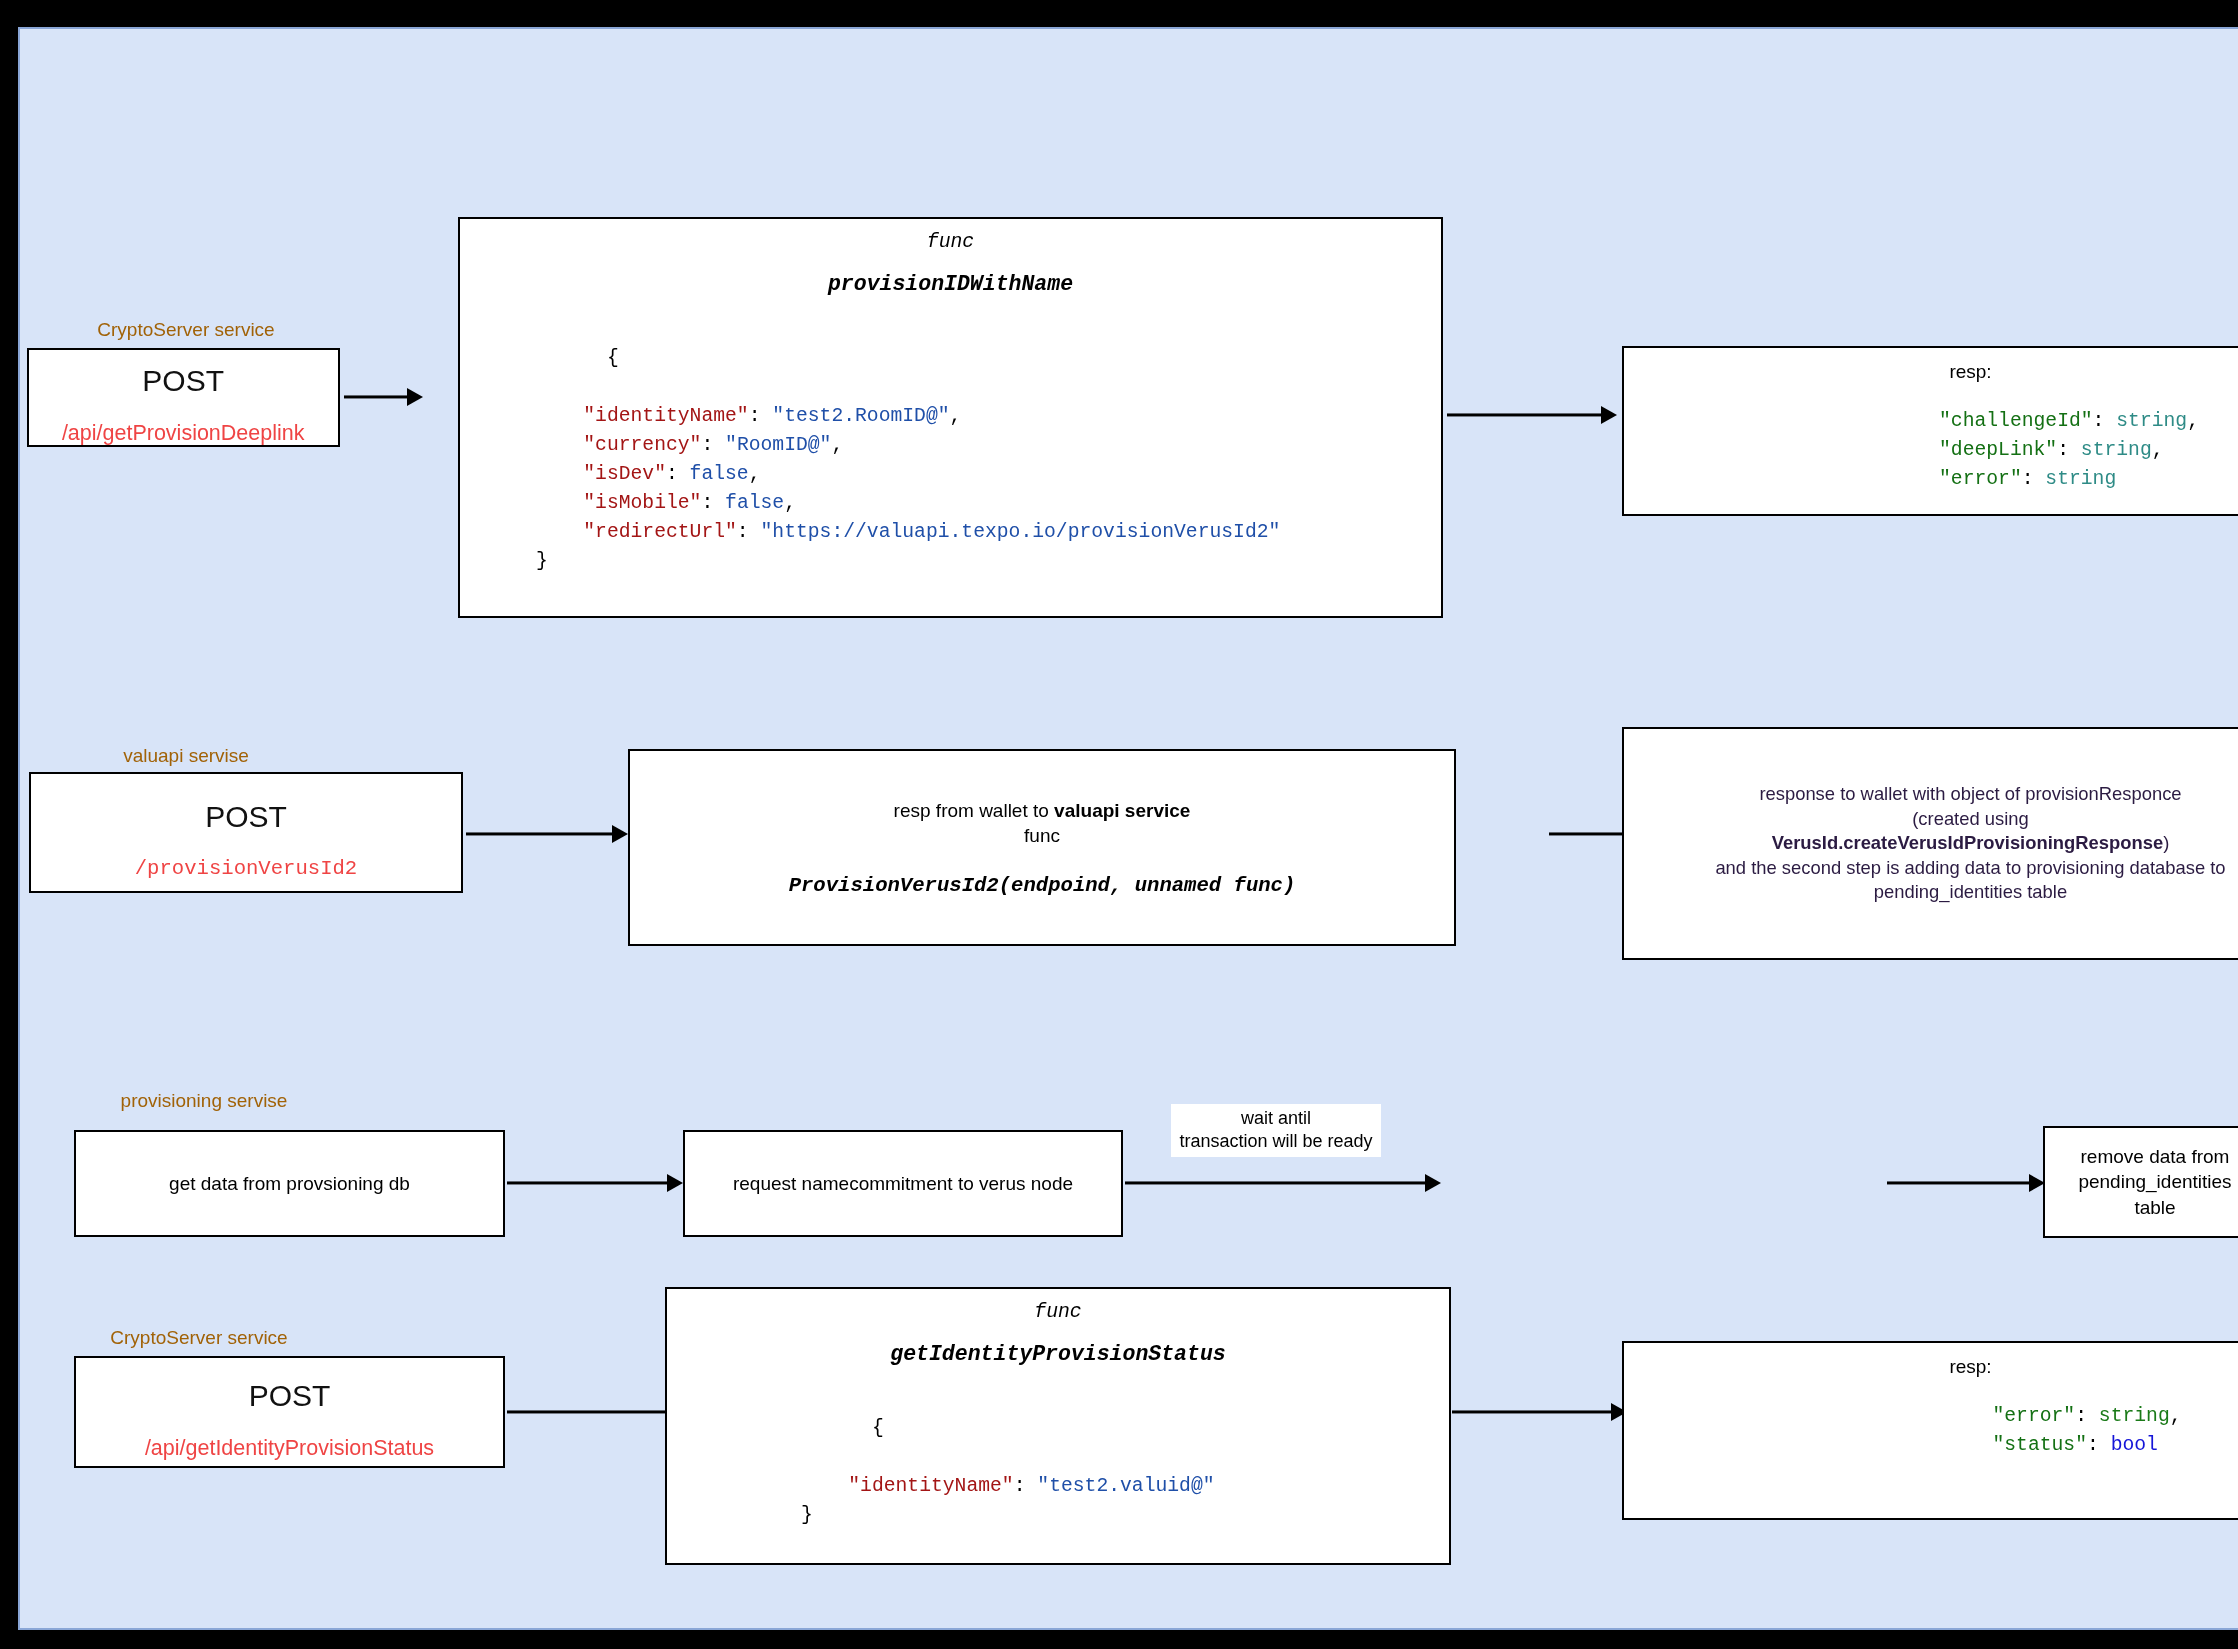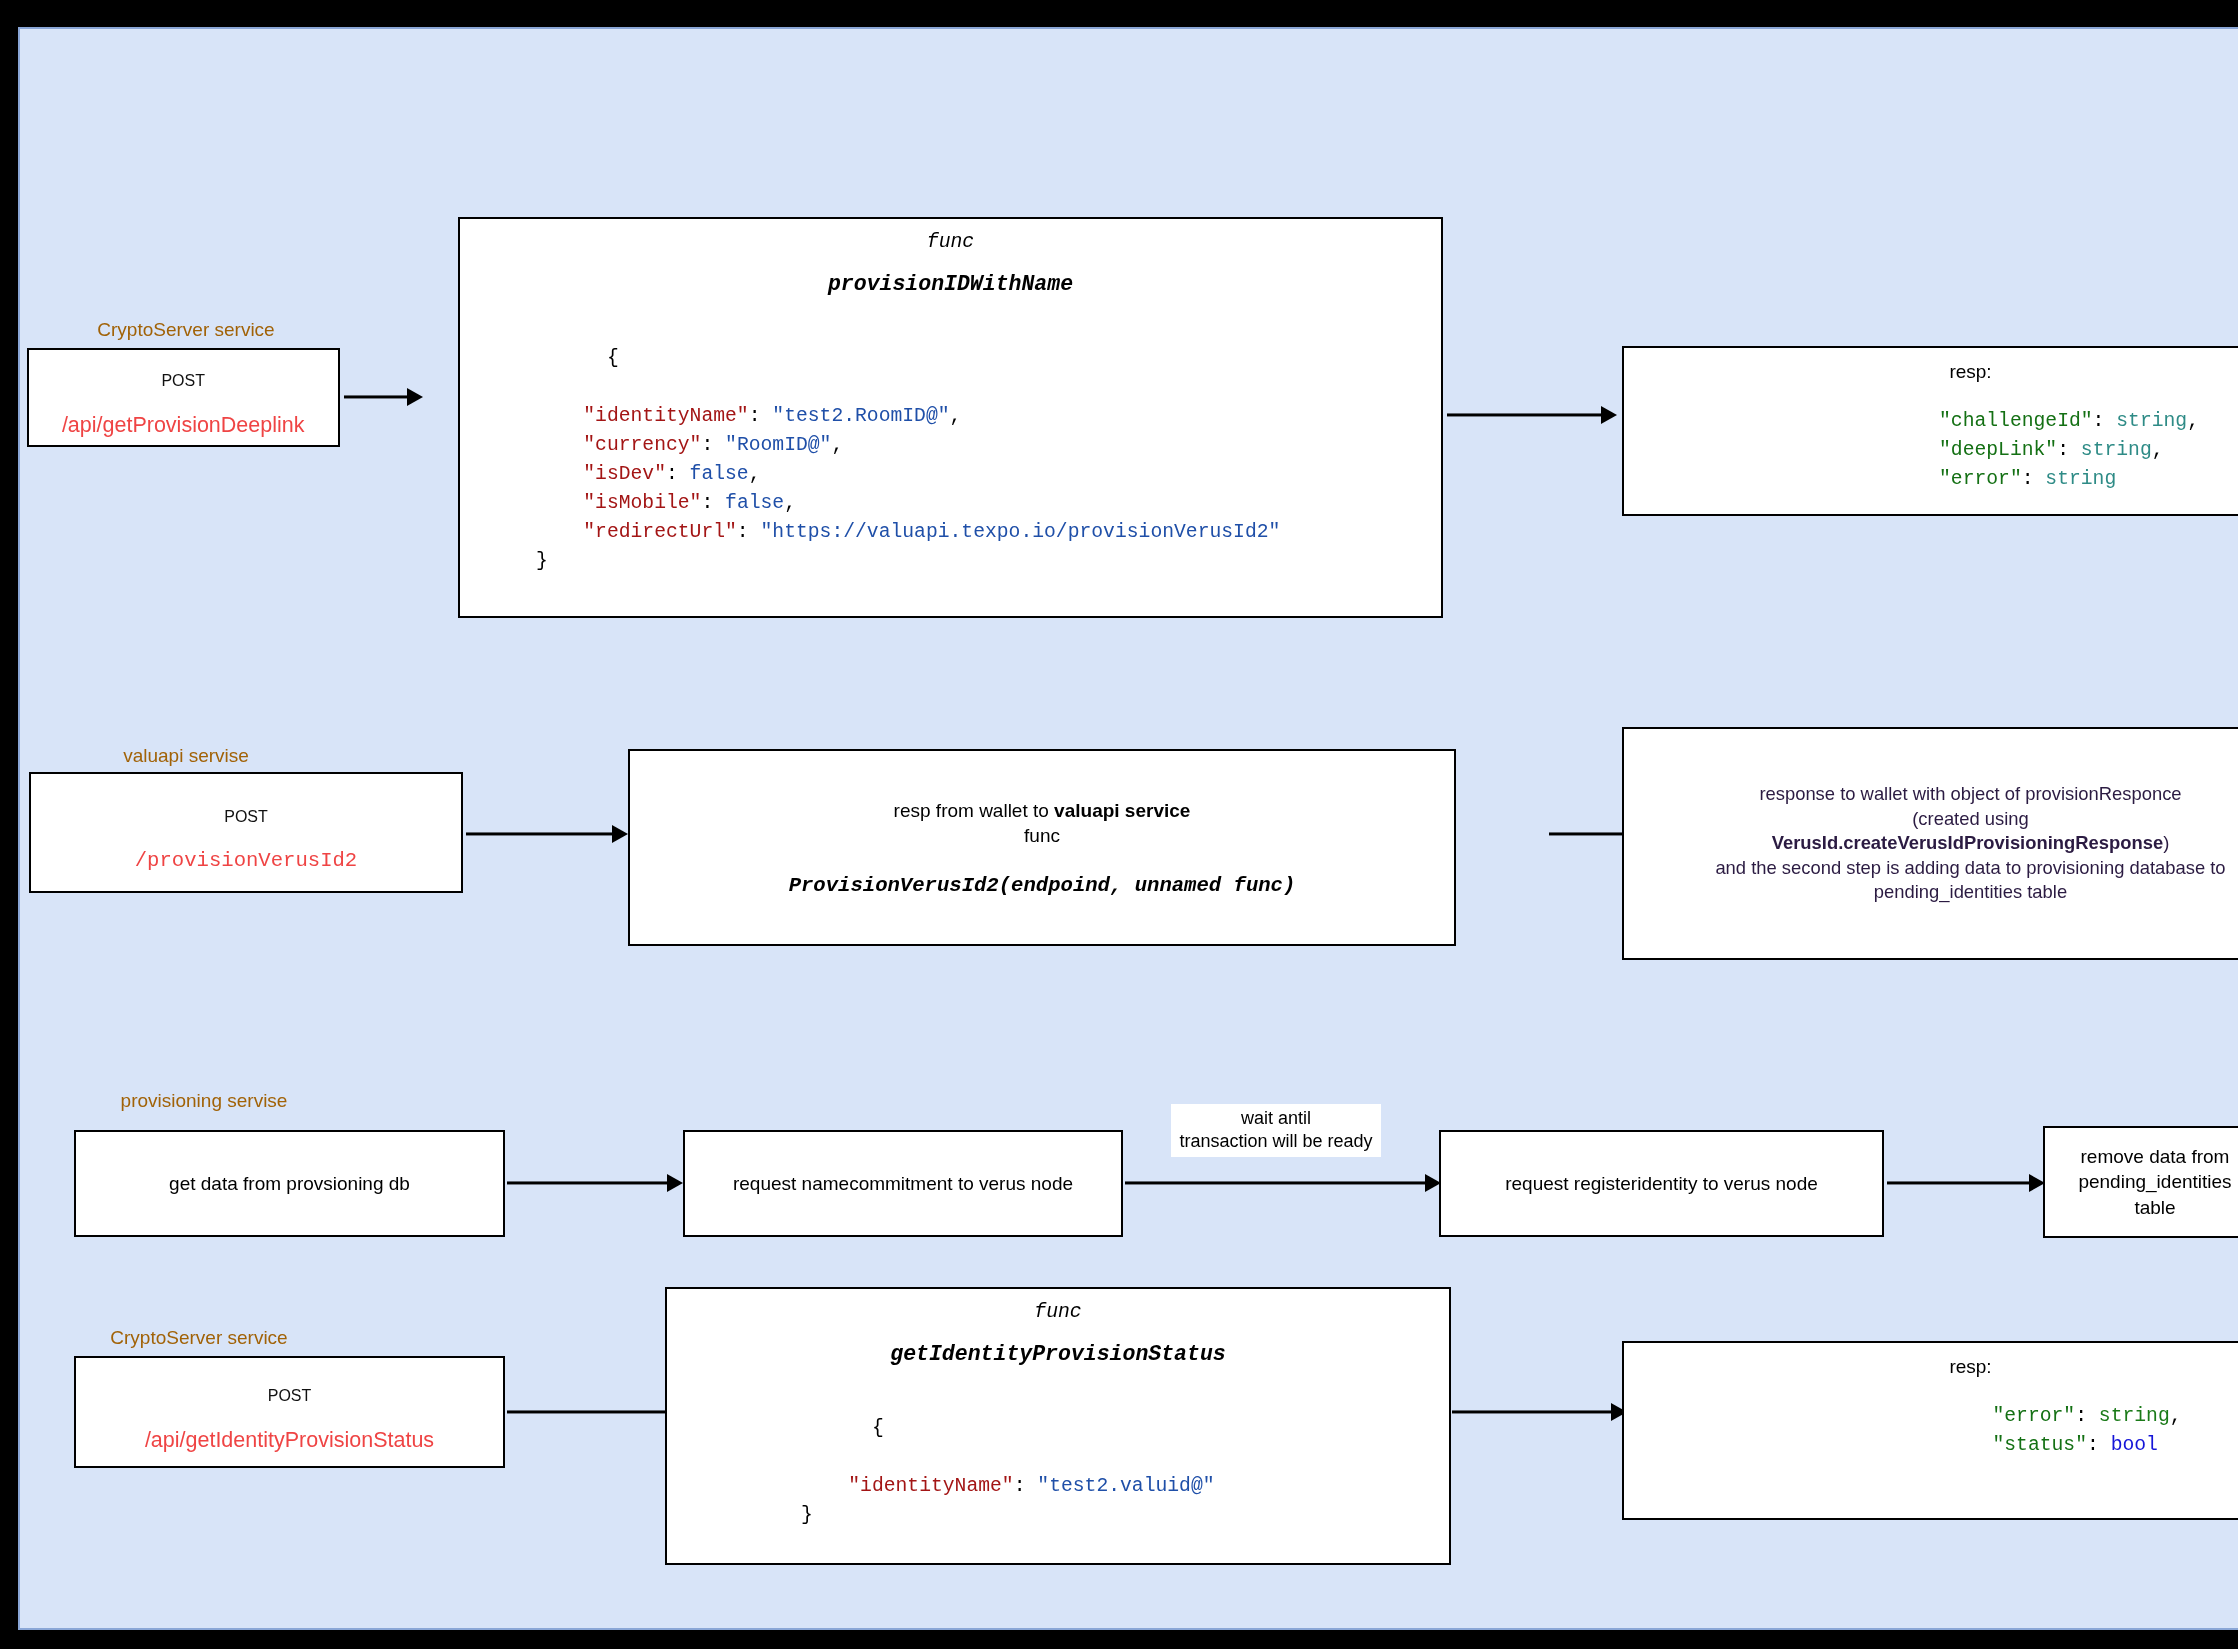--- a/index.html
+++ b/index.html
@@ -44,21 +44,21 @@
   .svc-label {
     position: absolute;
     font-size: 19px;
     color: #a16207;
     white-space: nowrap;
     text-align: center;
   }
 
   
   .verb {
-    font-size: 16px;
+    font-size: 30px;
     color: #111111;
     margin-top: 15px;
   }
   .endpoint {
     font-size: 21.5px;
     color: #ef4444;
     margin-top: 23px;
   }
   .endpoint.mono {
     font-family: "Liberation Mono", monospace;
@@ -264,23 +264,20 @@
   <div class="arrow" style="left:1105px; top:1144px; width:316px; height:19.7px;">
     <div class="shaft" style="width:302px;"></div>
       <div class="head"></div>
   </div>
 
   <div class="note" style="left:1151px; top:1075px; width:210px; height:53px;">
     <div>wait antil</div>
     <div>transaction will be ready</div>
   </div>
 
-  <div class="node" style="left:1419px; top:1101px; width:445px; height:107px;">
-    <div class="plain">request registeridentity to verus node</div>
-  </div>
 
   <div class="arrow" style="left:1867px; top:1144px; width:158px; height:19.7px;">
     <div class="shaft" style="width:143px;"></div>
       <div class="head"></div>
   </div>
 
   <div class="node" style="left:2023px; top:1097px; width:224px; height:112px;">
     <div class="plain">remove data from pending_identities table</div>
   </div>
 

